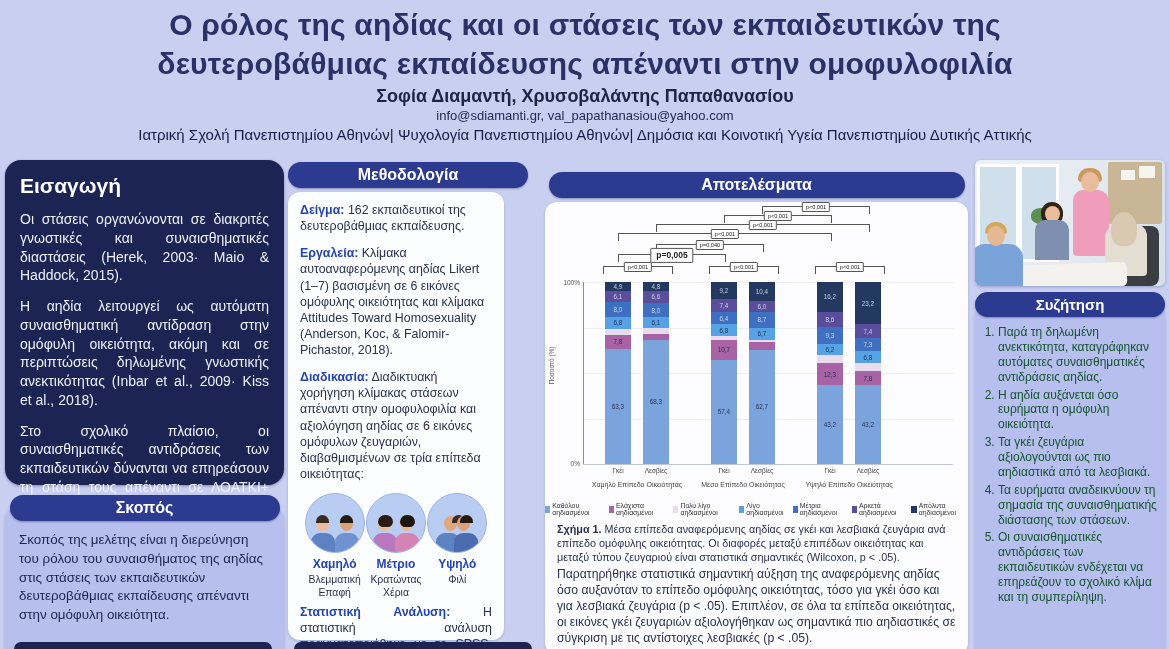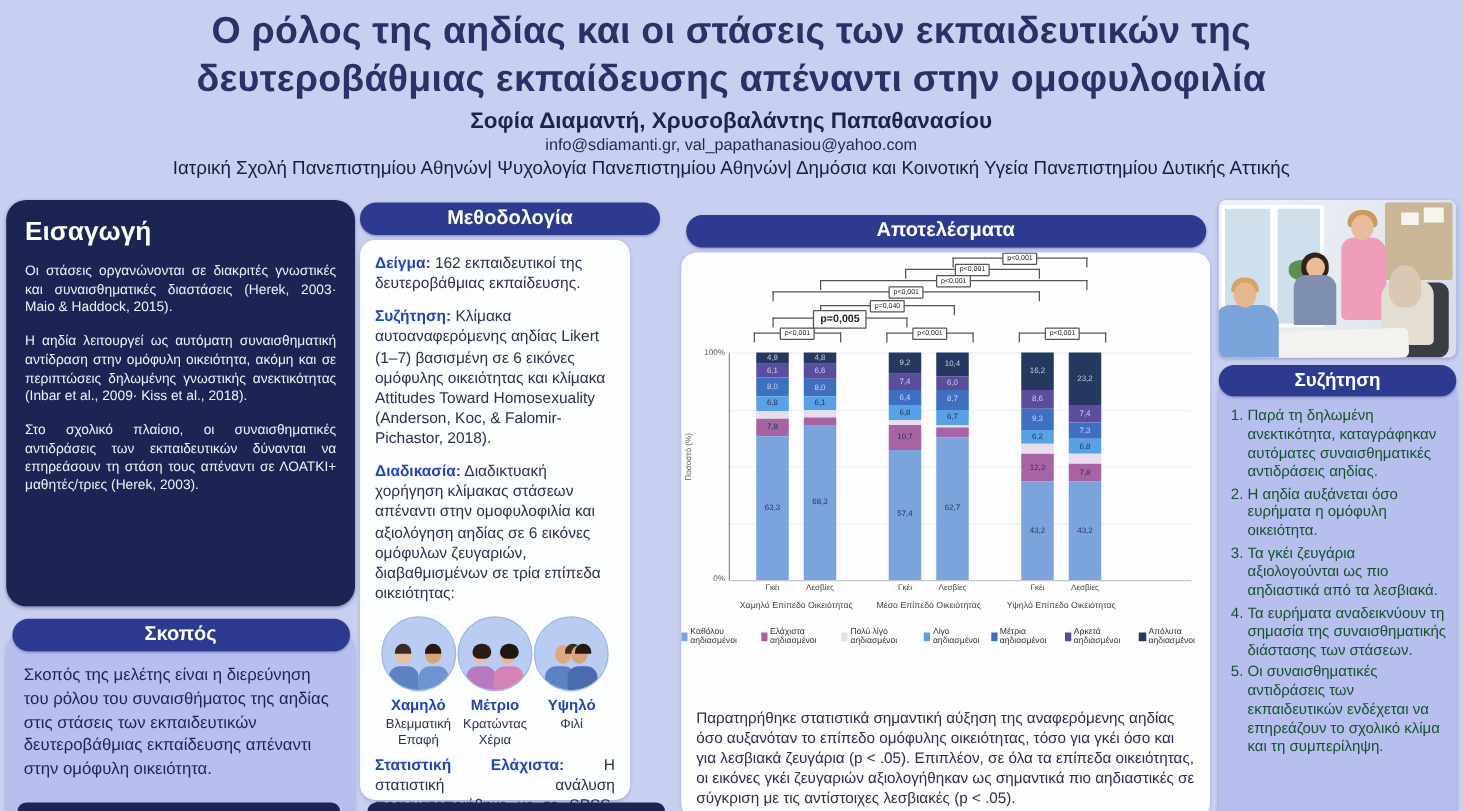--- a/index.html
+++ b/index.html
@@ -20,21 +20,21 @@
     background:#2c3a90;color:#fff;border-radius:15px;text-align:center;
     font-weight:bold;font-size:16px;padding:4px 0;position:relative;z-index:3;
     box-shadow:0 1px 2px rgba(20,25,70,.35);
   }
   .lavcard{background:#b6bfee;border-radius:14px;box-shadow:0 1px 3px rgba(40,50,110,.25);}
   .cutbar{position:absolute;height:7px;background:#1b2453;border-radius:7px 7px 0 0;bottom:0;}
   
   .col1{position:absolute;left:5px;top:160px;width:279px;}
   .intro-card{background:#1b2453;border-radius:16px;padding:12px 15px;height:325px;box-sizing:border-box;color:#eef1fa;box-shadow:0 1px 3px rgba(20,25,70,.4);}
   .intro-card h2{font-size:21px;margin:2px 0 12px;color:#ffffff;}
-  .intro-card p{font-size:11px;line-height:1.34;text-align:justify;margin:0 0 12px;}
+  .intro-card p{font-size:14px;line-height:1.34;text-align:justify;margin:0 0 12px;}
   .purpose{position:absolute;left:5px;top:495px;width:279px;}
   .purpose .pill{width:270px;margin:0 auto;}
   .purpose-body{margin-top:-14px;padding:24px 14px 10px;height:159px;box-sizing:border-box;font-size:13.4px;line-height:1.4;color:#1b2453;}
   
   .col2{position:absolute;left:288px;top:162px;width:216px;}
   .col2 .pill{width:240px;margin:0 auto;}
   .meth-card{background:#fcfdff;border-radius:12px;margin-top:4px;padding:10px 12px;height:448px;box-sizing:border-box;
     font-size:12.4px;color:#2b3050;line-height:1.3;box-shadow:0 1px 3px rgba(40,50,110,.2);}
   .meth-card p{margin:0 0 11px;}
   .blue{color:#2544b4;font-weight:bold;}
@@ -125,21 +125,21 @@
 <div class="purpose">
   <div class="pill">Σκοπός</div>
   <div class="lavcard purpose-body">Σκοπός της μελέτης είναι η διερεύνηση του ρόλου του συναισθήματος της αηδίας στις στάσεις των εκπαιδευτικών δευτεροβάθμιας εκπαίδευσης απέναντι στην ομόφυλη οικειότητα.</div>
 </div>
 <div class="cutbar" style="left:14px;width:258px;"></div>
 
 <div class="col2">
   <div class="pill">Μεθοδολογία</div>
   <div class="meth-card">
     <p><span class="blue">Δείγμα:</span> <span>162 εκπαιδευτικοί της δευτεροβάθμιας εκπαίδευσης.</span></p>
-    <p><span class="blue">Συζήτηση:</span> <span>Κλίμακα αυτοαναφερόμενης αηδίας Likert (1–7) βασισμένη σε 6 εικόνες ομόφυλης οικειότητας και κλίμακα Attitudes Toward Homosexuality (Anderson, Koc, &amp; Falomir-Pichastor, 2018).</span></p>
+    <p><span class="blue">Εργαλεία:</span> <span>Κλίμακα αυτοαναφερόμενης αηδίας Likert (1–7) βασισμένη σε 6 εικόνες ομόφυλης οικειότητας και κλίμακα Attitudes Toward Homosexuality (Anderson, Koc, &amp; Falomir-Pichastor, 2018).</span></p>
     <p><span class="blue">Διαδικασία:</span> <span>Διαδικτυακή χορήγηση κλίμακας στάσεων απέναντι στην ομοφυλοφιλία και αξιολόγηση αηδίας σε 6 εικόνες ομόφυλων ζευγαριών, διαβαθμισμένων σε τρία επίπεδα οικειότητας:</span></p>
 
     <div class="couples">
       <div class="couple">
         <div class="circ">
           <div class="bust" style="left:5px;">
               <div class="head" style="background:#ecbd9d;">
                 <div class="hair" style="background:#3a2b22;left:0;"></div>
               </div>
               <div class="torso" style="background:#5d82c4;"></div>
@@ -185,21 +185,21 @@
                 <div class="hair" style="background:#241a12;left:3px;"></div>
               </div>
               <div class="torso" style="background:#4a6cae;"></div>
             </div>
         </div>
         <div class="lvl">Υψηλό</div>
         <div class="lvl-desc">Φιλί</div>
       </div>
     </div>
 
-    <p class="stats"><span class="blue">Στατιστική Ελάχιστα:</span> <span>Η στατιστική ανάλυση πραγματοποιήθηκε με το SPSS, χρησιμοποιώντας μη παραμετρικούς ελέγχους Wilcoxon.</span></p>
+    <p class="stats"><span class="blue">Στατιστική Ανάλυση:</span> <span>Η στατιστική ανάλυση πραγματοποιήθηκε με το SPSS, χρησιμοποιώντας μη παραμετρικούς ελέγχους Wilcoxon.</span></p>
   </div>
 </div>
 <div class="cutbar" style="left:294px;width:238px;"></div>
 
 <div class="col3">
   <div class="pill">Αποτελέσματα</div>
   <div class="results-card">
     <div id="chart">
         <div class="gridline" style="top: 216.5px;"></div>
         <div class="gridline" style="top: 171px;"></div>
@@ -324,20 +324,24 @@
         </div>
         <div class="leg-item">
           <div class="leg-sq" style="background: rgb(90, 77, 156);"></div>
           <div>Αρκετά αηδιασμένοι</div>
         </div>
         <div class="leg-item">
           <div class="leg-sq" style="background: rgb(36, 57, 95);"></div>
           <div>Απόλυτα αηδιασμένοι</div>
         </div>
       </div>
+    <div class="caption">
+      <b>Σχήμα 1.</b>
+      <span>Μέσα επίπεδα αναφερόμενης αηδίας σε γκέι και λεσβιακά ζευγάρια ανά επίπεδο ομόφυλης οικειότητας. Οι διαφορές μεταξύ επιπέδων οικειότητας και μεταξύ τύπου ζευγαριού είναι στατιστικά σημαντικές (Wilcoxon, p &lt; .05).</span>
+    </div>
     <div class="results-text">Παρατηρήθηκε στατιστικά σημαντική αύξηση της αναφερόμενης αηδίας όσο αυξανόταν το επίπεδο ομόφυλης οικειότητας, τόσο για γκέι όσο και για λεσβιακά ζευγάρια (p &lt; .05). Επιπλέον, σε όλα τα επίπεδα οικειότητας, οι εικόνες γκέι ζευγαριών αξιολογήθηκαν ως σημαντικά πιο αηδιαστικές σε σύγκριση με τις αντίστοιχες λεσβιακές (p &lt; .05).</div>
   </div>
 </div>
 
 <div class="col4">
   <div class="photo">
     <div class="pane" style="left:2px;top:4px;width:36px;height:92px;"></div>
     <div class="pane" style="left:44px;top:4px;width:34px;height:92px;"></div>
     <div class="board"></div>
     <div class="paper" style="right:10px;top:6px;width:16px;height:12px;"></div>

